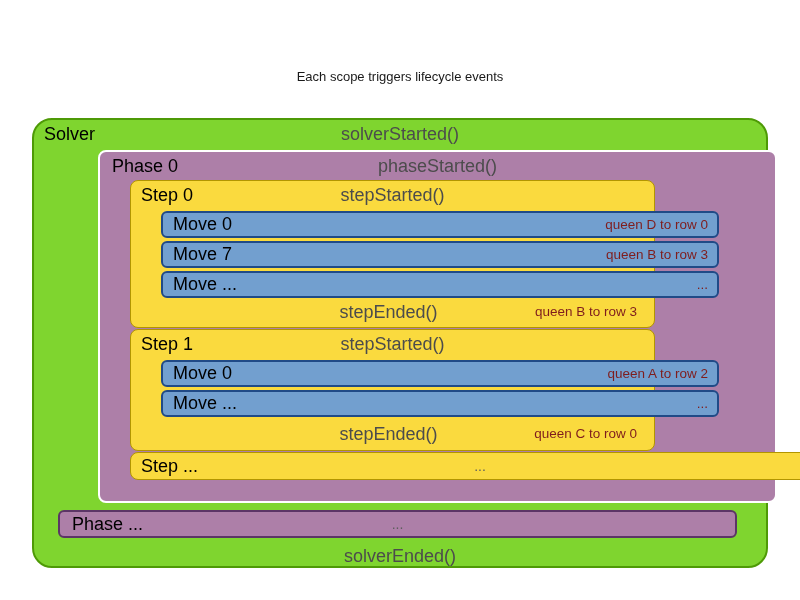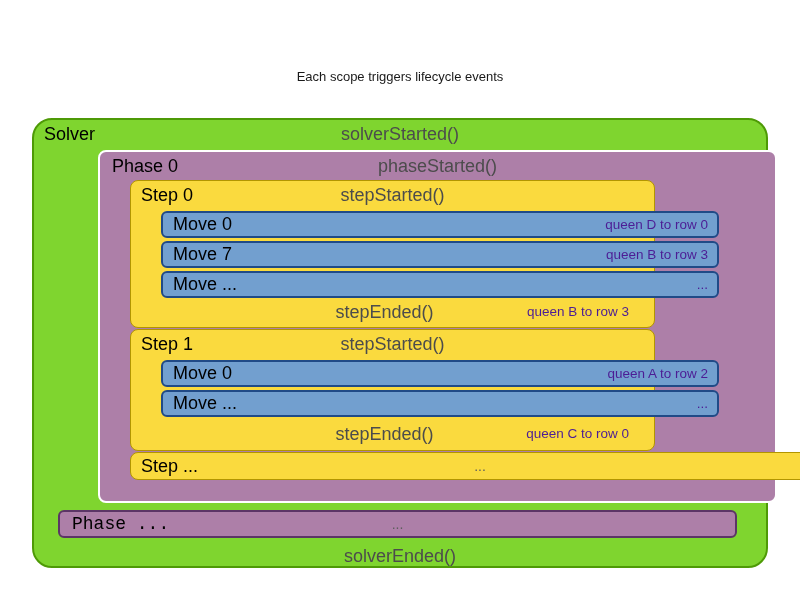--- a/index.html
+++ b/index.html
@@ -103,29 +103,29 @@
     right: 0;
     text-align: center;
     font-size: 18px;
     color: #4c4c4c;
     white-space: nowrap;
   }
   .annotation {
     position: absolute;
     right: 9px;
     font-size: 13.5px;
-    color: #4c1d95;
+    color: #7f1d1d;
     white-space: nowrap;
   }
   .move-box .scope-label { line-height: 23px; }
   .move-box .annotation { line-height: 24px; }
   .footer-row {
     position: absolute;
     left: 0;
-    right: 16px;
+    right: 8px;
     height: 30px;
     line-height: 30px;
   }
   .step0 .footer-row { top: 116px; }
   .step1 .footer-row { top: 88px; height: 33px; line-height: 32px; }
   .strip-center {
     position: absolute;
     left: 0;
     right: 0;
     text-align: center;
@@ -145,21 +145,21 @@
   }
   .phase-more-strip {
     left: 24px;
     top: 390px;
     width: 679px;
     height: 28px;
     background: #ad7fa8;
     border: 2px solid #5c3566;
     border-radius: 6px;
   }
-  .phase-more-strip .scope-label { line-height: 25px; font-family: Liberation Mono, monospace; }
+  .phase-more-strip .scope-label { line-height: 25px; }
   .phase-more-strip .strip-center { line-height: 25px; }
   .solver-footer {
     position: absolute;
     left: 0;
     right: 0;
     top: 422px;
     height: 28px;
     line-height: 28px;
     padding-left: 24px;
   }

